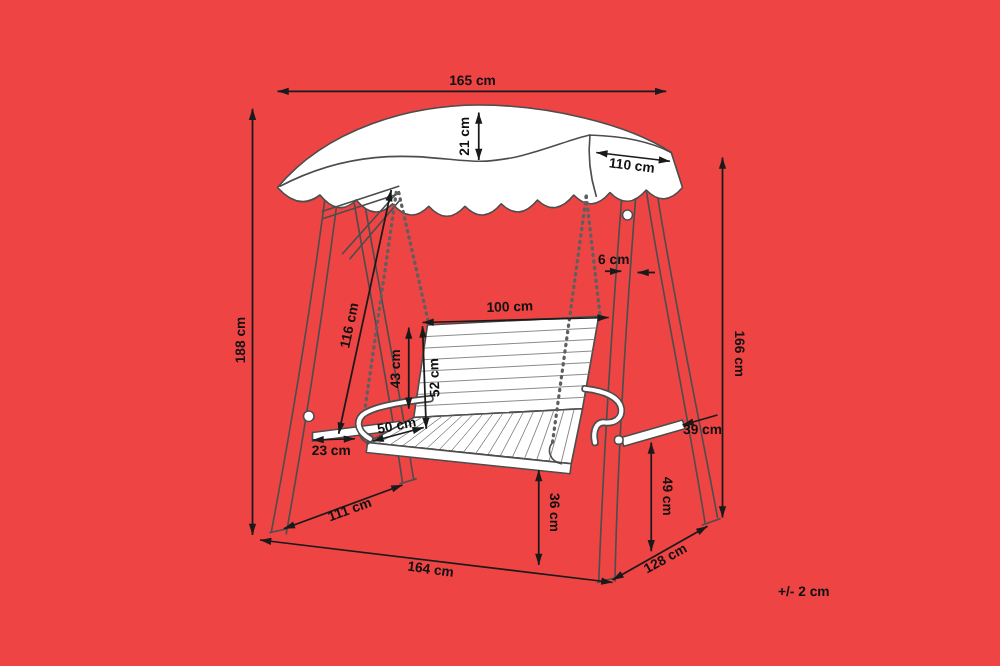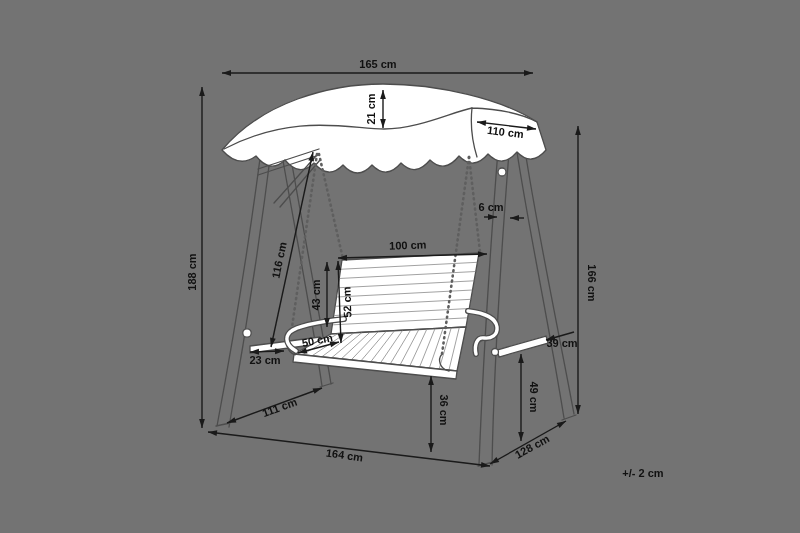--- a/index.html
+++ b/index.html
@@ -1,16 +1,16 @@
 <!DOCTYPE html>
 <html><head>
 <meta charset="utf-8">
 <style>
   html,body{margin:0;padding:0;background:#ffffff;}
-  .stage{position:relative;width:800px;height:533px;background:#737373;overflow:hidden;
+  .stage{position:relative;width:800px;height:533px;background:#ef4444;overflow:hidden;
          font-family:"Liberation Sans",sans-serif;}
   svg{display:block;}
   .draw{stroke:#4d4d4d;stroke-width:1.3;fill:none;stroke-linecap:round;stroke-linejoin:round;}
   .drawfill{stroke:#4d4d4d;stroke-width:1.3;fill:#ffffff;stroke-linejoin:round;}
   .thin{stroke:#7a7a7a;stroke-width:0.7;fill:none;}
   .chain{stroke:#5f5f5f;stroke-width:2.6;fill:none;stroke-dasharray:1 4.2;stroke-linecap:round;}
   .tube{stroke:#4d4d4d;stroke-width:6;fill:none;stroke-linecap:round;}
   .tubein{stroke:#ffffff;stroke-width:3.4;fill:none;stroke-linecap:round;}
   .dline{stroke:#1a1a1a;stroke-width:1.4;fill:none;}
   .dlabel{font:bold 11px "Liberation Sans",sans-serif;fill:#111111;text-anchor:middle;}

